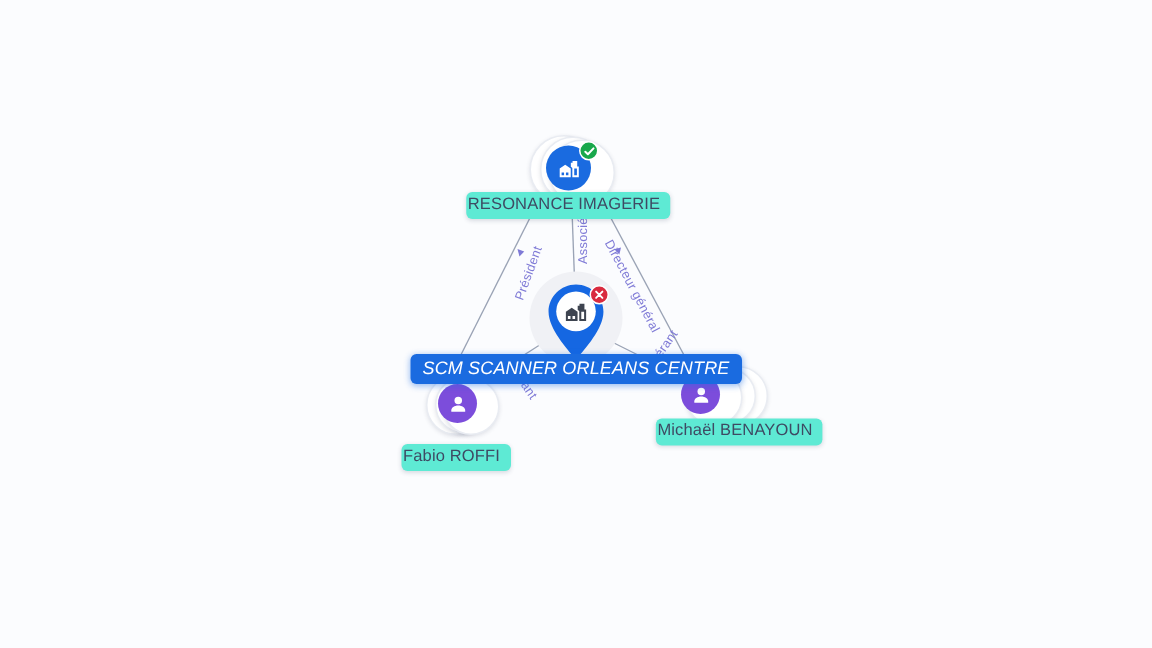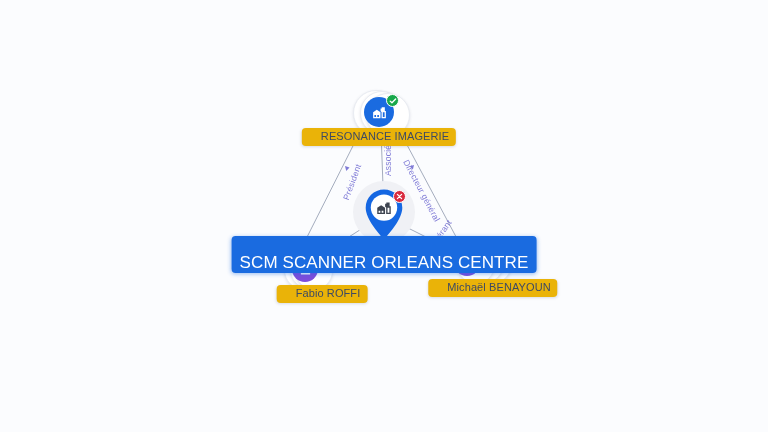--- a/index.html
+++ b/index.html
@@ -113,35 +113,36 @@
     align-items: center;
     justify-content: center;
   }
 
   
   .node-label {
     position: absolute;
     white-space: nowrap;
     font-size: 11px;
     line-height: 13px;
-    padding: 2px 7px 3px 19px;
+    padding: 2px 7px 3px 1px;
     border-radius: 4px;
-    background: #eab308;
+    background: #5eead4;
     color: #3e4a63;
     box-shadow: 0 1px 3px rgba(40,50,80,0.16);
     transform: translateX(-50%);
     letter-spacing: 0.1px;
   }
   .node-label.selected {
     background: #1a6be0;
     color: #ffffff;
     box-shadow: 0 1px 4px rgba(26,107,224,0.45);
-    font-size: 17px;
-    padding: 20px 8px 4px 8px;
+    font-size: 12px;
+    padding: 3px 8px 4px 8px;
     z-index: 40;
+    font-style: italic;
   }
   .edge-label {
     position: absolute;
     white-space: nowrap;
     font-size: 8.5px;
     color: #7f7ad6;
     transform-origin: 0 0;
     letter-spacing: 0.2px;
     pointer-events: none;
   }
@@ -226,21 +227,21 @@
     <div class="person-ring stack-c"></div>
     <div class="person-ring stack-b"></div>
     <div class="person-ring stack-a"></div>
     <div class="person-disc">
       <svg width="15" height="15" viewBox="0 0 24 24" fill="#ffffff">
         <circle cx="12" cy="8" r="4"></circle>
         <path d="M12 13.4c-4.1 0-7.4 2.3-7.4 5.1V20h14.8v-1.5c0-2.8-3.3-5.1-7.4-5.1z"></path>
       </svg>
     </div>
   </div>
-  <div class="node-label" style="left:304px; top:285px;margin-left:18px;">Fabio ROFFI</div>
+  <div class="node-label" style="left:304px; top:296px;">Fabio ROFFI</div>
 
   <div class="node person-node" style="left:467px; top:263px;">
     <div class="person-ring stack-c" style="left:5px; top:-19px;"></div>
     <div class="person-ring stack-b" style="left:-1px; top:-18px;"></div>
     <div class="person-ring stack-a" style="left:-10px; top:-17px;"></div>
     <div class="person-disc">
       <svg width="15" height="15" viewBox="0 0 24 24" fill="#ffffff">
         <circle cx="12" cy="8" r="4"></circle>
         <path d="M12 13.4c-4.1 0-7.4 2.3-7.4 5.1V20h14.8v-1.5c0-2.8-3.3-5.1-7.4-5.1z"></path>
       </svg>

